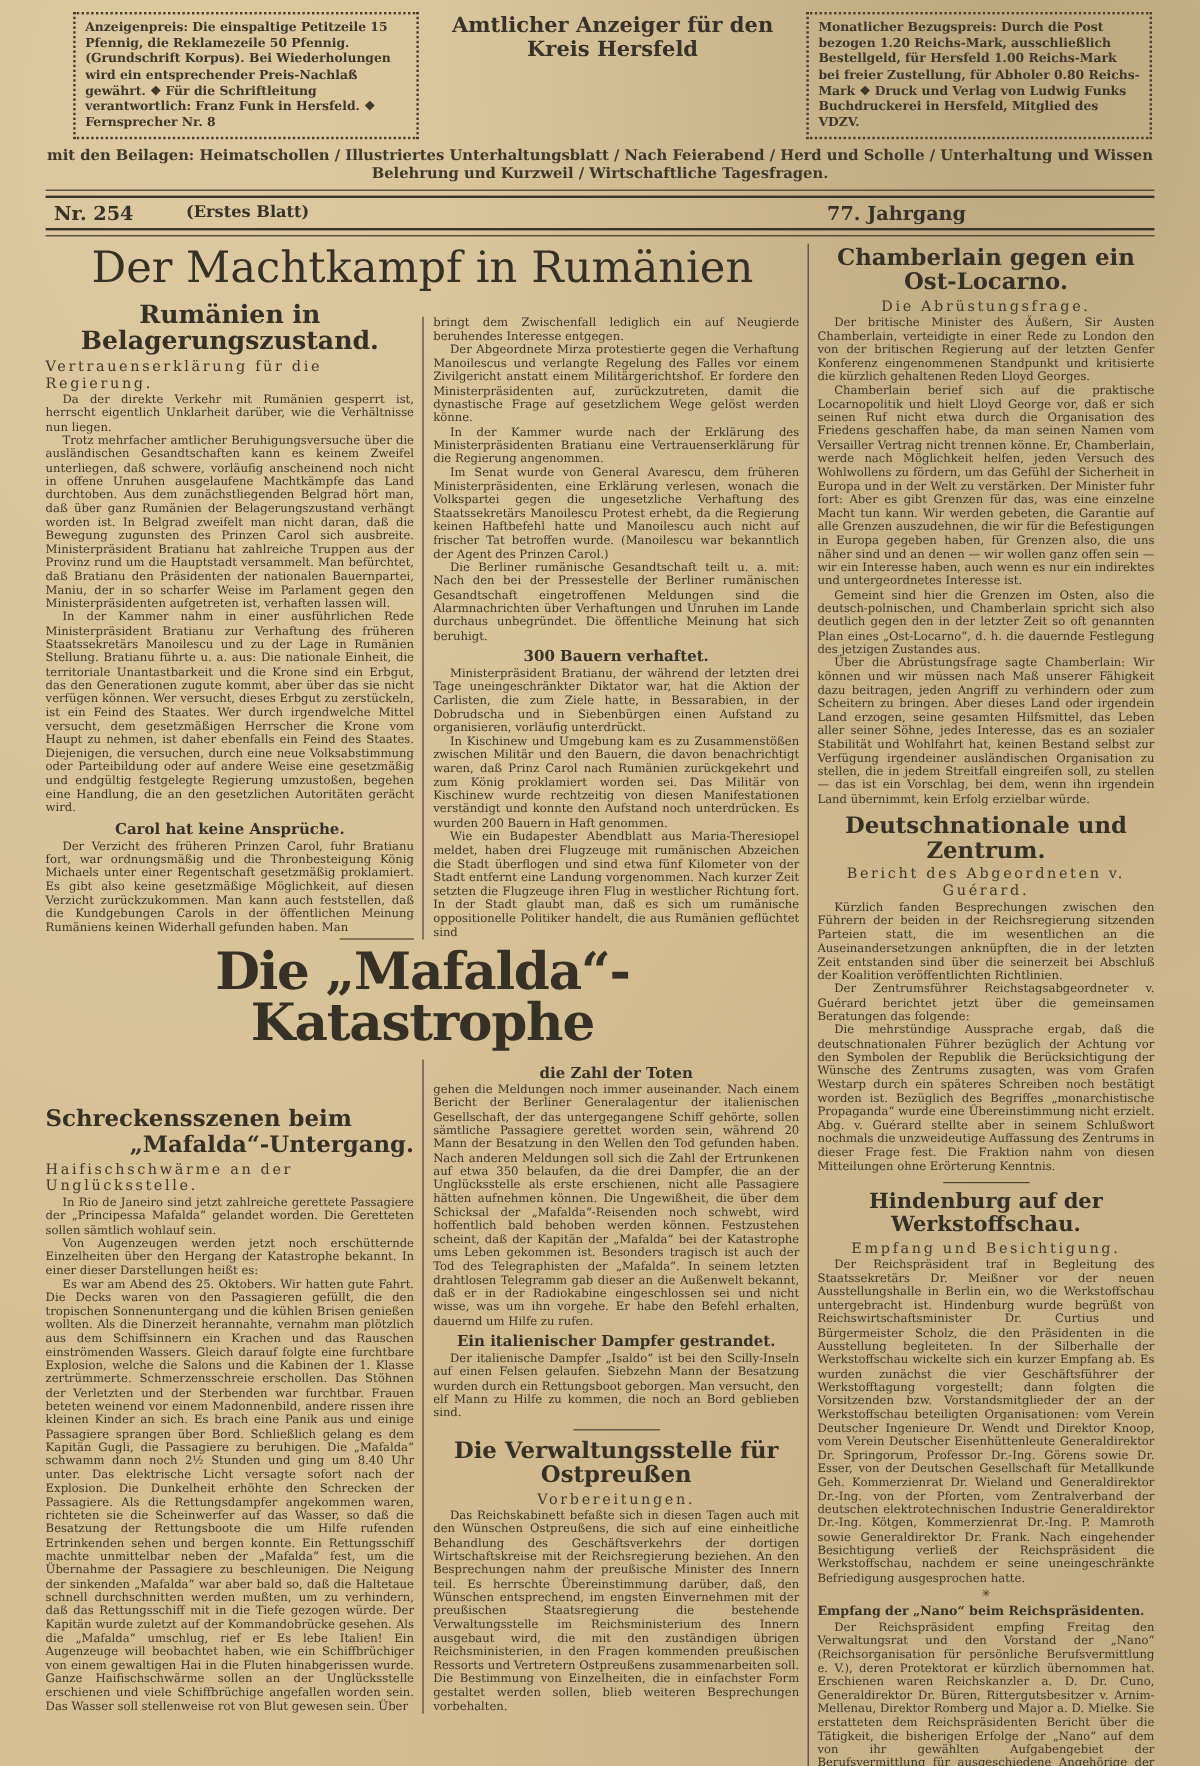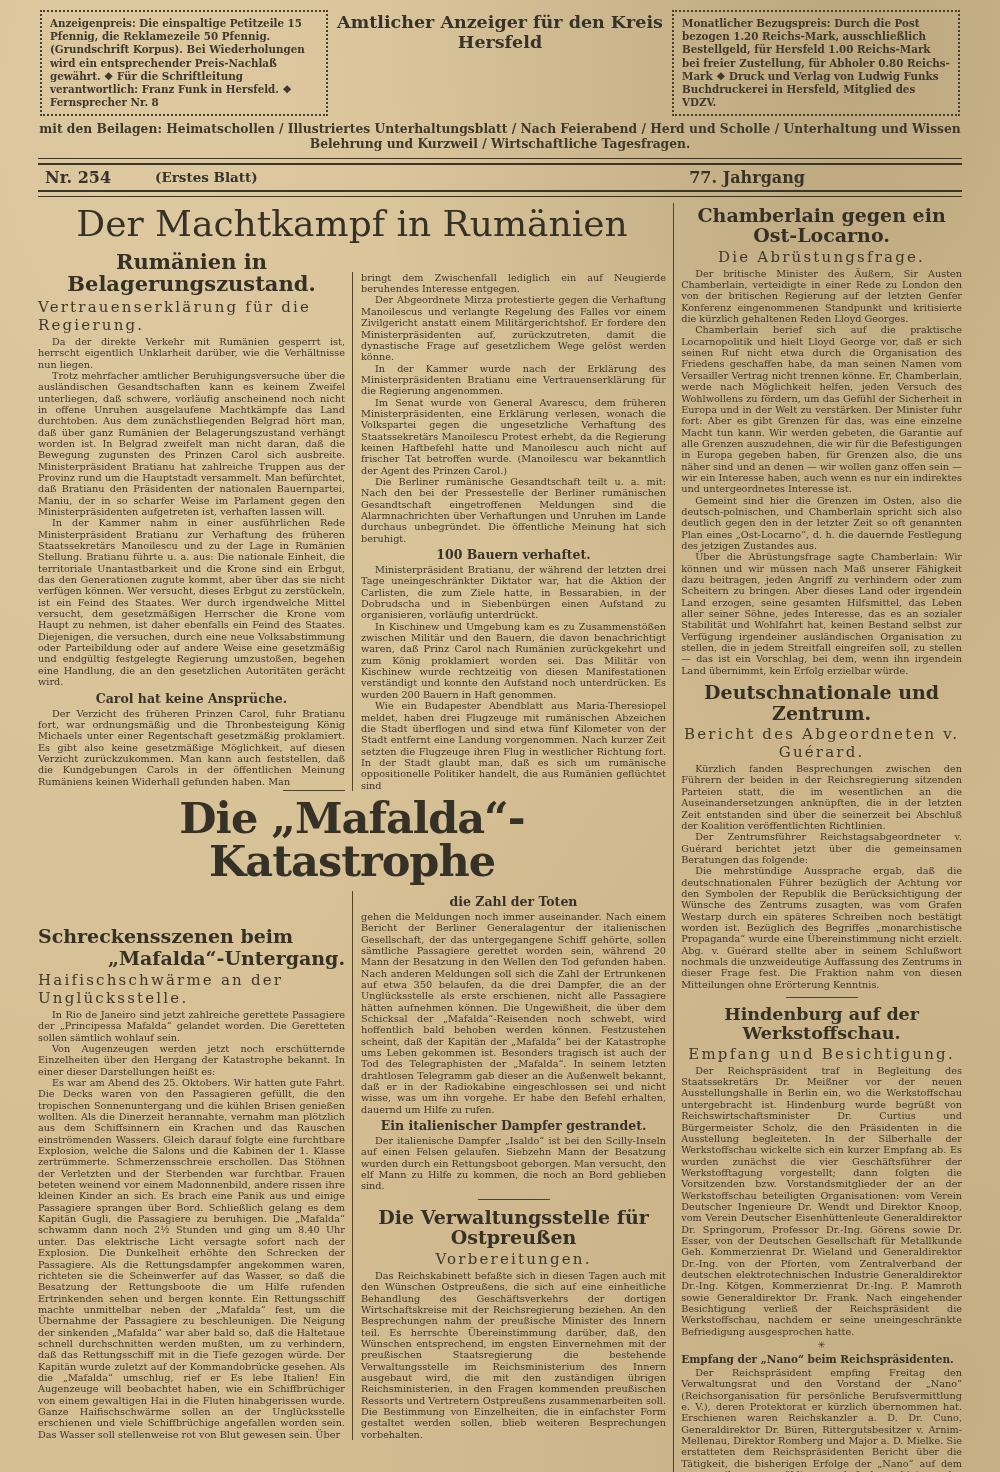--- a/index.html
+++ b/index.html
@@ -13,21 +13,21 @@
     color:#3a352a;
     font-family:"DejaVu Serif", serif;
   }
   
   .masthead-title{
     text-align:center;font-weight:bold;font-size:76px;line-height:1.0;
     padding-top:28px;letter-spacing:-3px;color:#3c382c;
     text-shadow:1px 0 0 #3c382c;
     font-family:"DejaVu Serif", serif;
   }
-  .info-row{display:flex;align-items:stretch;padding:10px 40px 0;gap:4px;}
+  .info-row{display:flex;align-items:stretch;padding:10px 40px 0;gap:4px;margin-left:21px;}
   .info-box{
     width:288px;border:2px dotted #463f2e;padding:5px 8px;box-sizing:border-box;
     font-size:10.3px;font-weight:bold;line-height:1.28;text-align:left;color:#3d382c;
   }
   .mast-center{flex:1;text-align:center;color:#37332a;}
   .mast-center-title{font-size:31px;font-weight:bold;line-height:1.05;letter-spacing:-1px;}
   .mast-center-sub{font-size:17.5px;font-weight:bold;margin-top:2px;}
   .supplements{ text-align:center;font-weight:bold;font-size:12.3px;line-height:1.2;margin-top:6px;color:#3d382c;}
   
   .drule-top{height:4px;border-top:1.5px solid #3a352b;border-bottom:2.5px solid #3a352b;margin:6px 38px 0;}
@@ -44,21 +44,21 @@
   .col3{flex:1;min-width:0;}
   .headline-xl{font-size:36px;font-weight:normal;text-align:center;line-height:1.05;margin:2px 0 6px;color:#353127;}
   .headline-mafalda{font-size:43px;font-weight:bold;text-align:center;line-height:1.0;margin:6px 0 8px;color:#353127;letter-spacing:-1px;}
   .twocol{display:flex;align-items:flex-end;}
   .tcol{width:50%;box-sizing:border-box;min-width:0;}
   .tcol.first{padding-right:7px;}
   .tcol.second{border-left:1.2px solid #4a4332;padding-left:8px;}
   .art-head{font-size:21px;font-weight:bold;text-align:center;line-height:1.08;margin:2px 0 2px;color:#353127;}
   .art-head.sm{font-size:19px;}
   .art-head.xs{font-size:17.5px;}
-  .kicker{font-size:15px;letter-spacing:2.2px;text-align:center;margin:1px 0 2px;color:#3d382c;}
+  .kicker{font-size:12px;letter-spacing:2.2px;text-align:center;margin:1px 0 2px;color:#3d382c;}
   p.body-p{margin:0;text-indent:14px;text-align:justify;font-size:9.7px;line-height:1.17;
     color:#39342a;hyphens:none;}
   p.body-p.noindent{text-indent:0;}
   .subhead{font-size:12.5px;font-weight:bold;text-align:center;margin:3px 0 2px;color:#37332a;}
   .subhead.left{text-align:left;font-size:10.5px;}
   .end-dash{width:62px;border-top:1.2px solid #4a4332;margin:3px 0 0 auto;}
   .sep{width:72px;border-top:1.2px solid #4a4332;margin:7px auto;}
   .star{text-align:center;font-size:9px;line-height:1;margin:4px 0 2px;color:#39342a;}
 </style>
 </head>
@@ -102,21 +102,21 @@
           <div class="subhead">Carol hat keine Ansprüche.</div>
           <p class="body-p">Der Verzicht des früheren Prinzen Carol, fuhr Bratianu fort, war ordnungsmäßig und die Thronbesteigung König Michaels unter einer Regentschaft gesetzmäßig proklamiert. Es gibt also keine gesetzmäßige Möglichkeit, auf diesen Verzicht zurückzukommen. Man kann auch feststellen, daß die Kundgebungen Carols in der öffentlichen Meinung Rumäniens keinen Widerhall gefunden haben. Man</p>
           <div class="end-dash"></div>
         </div>
         <div class="tcol second">
           <p class="body-p noindent">bringt dem Zwischenfall lediglich ein auf Neugierde beruhendes Interesse entgegen.</p>
           <p class="body-p">Der Abgeordnete Mirza protestierte gegen die Verhaftung Manoilescus und verlangte Regelung des Falles vor einem Zivilgericht anstatt einem Militärgerichtshof. Er fordere den Ministerpräsidenten auf, zurückzutreten, damit die dynastische Frage auf gesetzlichem Wege gelöst werden könne.</p>
           <p class="body-p">In der Kammer wurde nach der Erklärung des Ministerpräsidenten Bratianu eine Vertrauenserklärung für die Regierung angenommen.</p>
           <p class="body-p">Im Senat wurde von General Avarescu, dem früheren Ministerpräsidenten, eine Erklärung verlesen, wonach die Volkspartei gegen die ungesetzliche Verhaftung des Staatssekretärs Manoilescu Protest erhebt, da die Regierung keinen Haftbefehl hatte und Manoilescu auch nicht auf frischer Tat betroffen wurde. (Manoilescu war bekanntlich der Agent des Prinzen Carol.)</p>
           <p class="body-p">Die Berliner rumänische Gesandtschaft teilt u. a. mit: Nach den bei der Pressestelle der Berliner rumänischen Gesandtschaft eingetroffenen Meldungen sind die Alarmnachrichten über Verhaftungen und Unruhen im Lande durchaus unbegründet. Die öffentliche Meinung hat sich beruhigt.</p>
-          <div class="subhead">100 Bauern verhaftet.</div>
+          <div class="subhead">300 Bauern verhaftet.</div>
           <p class="body-p">Ministerpräsident Bratianu, der während der letzten drei Tage uneingeschränkter Diktator war, hat die Aktion der Carlisten, die zum Ziele hatte, in Bessarabien, in der Dobrudscha und in Siebenbürgen einen Aufstand zu organisieren, vorläufig unterdrückt.</p>
           <p class="body-p">In Kischinew und Umgebung kam es zu Zusammenstößen zwischen Militär und den Bauern, die davon benachrichtigt waren, daß Prinz Carol nach Rumänien zurückgekehrt und zum König proklamiert worden sei. Das Militär von Kischinew wurde rechtzeitig von diesen Manifestationen verständigt und konnte den Aufstand noch unterdrücken. Es wurden 200 Bauern in Haft genommen.</p>
           <p class="body-p">Wie ein Budapester Abendblatt aus Maria-Theresiopel meldet, haben drei Flugzeuge mit rumänischen Abzeichen die Stadt überflogen und sind etwa fünf Kilometer von der Stadt entfernt eine Landung vorgenommen. Nach kurzer Zeit setzten die Flugzeuge ihren Flug in westlicher Richtung fort. In der Stadt glaubt man, daß es sich um rumänische oppositionelle Politiker handelt, die aus Rumänien geflüchtet sind</p>
         </div>
       </div>
 
       <div class="headline-mafalda">Die „Mafalda“-Katastrophe</div>
 
       <div class="twocol">
         <div class="tcol first">

